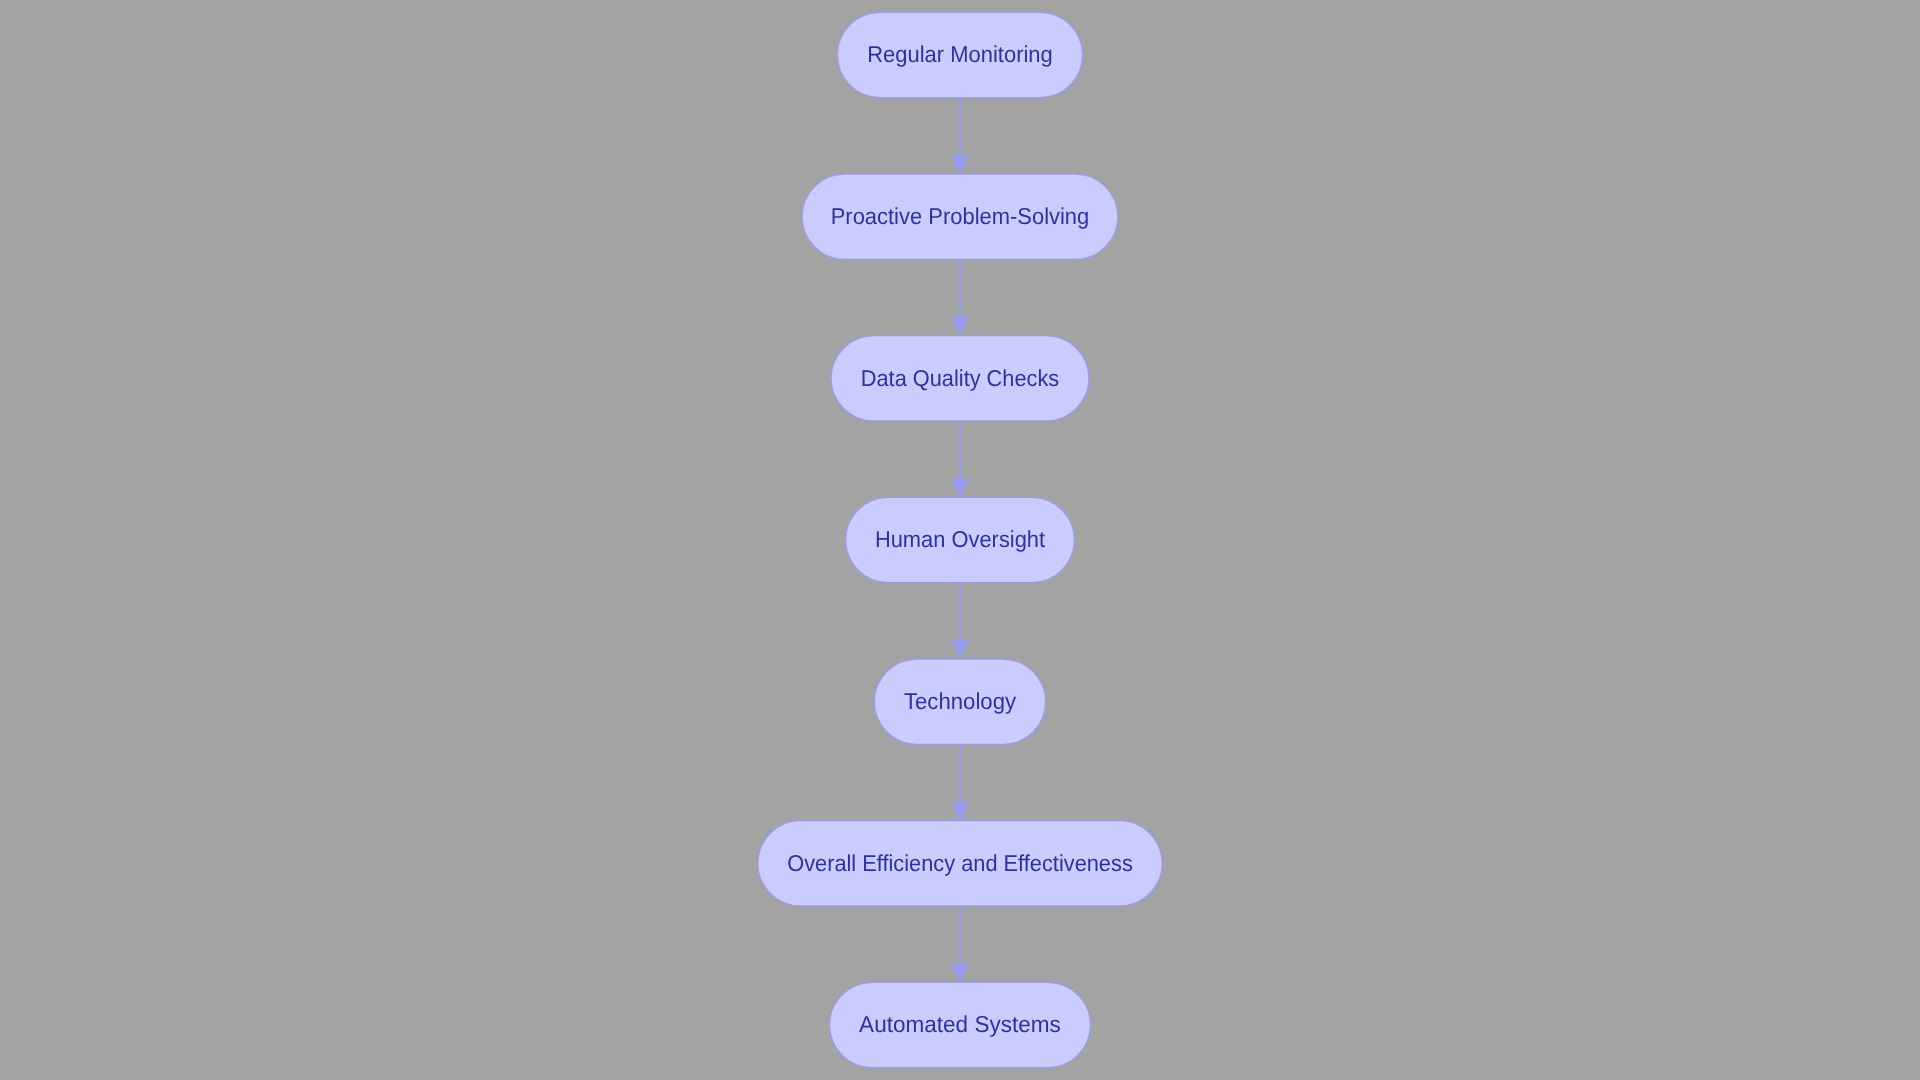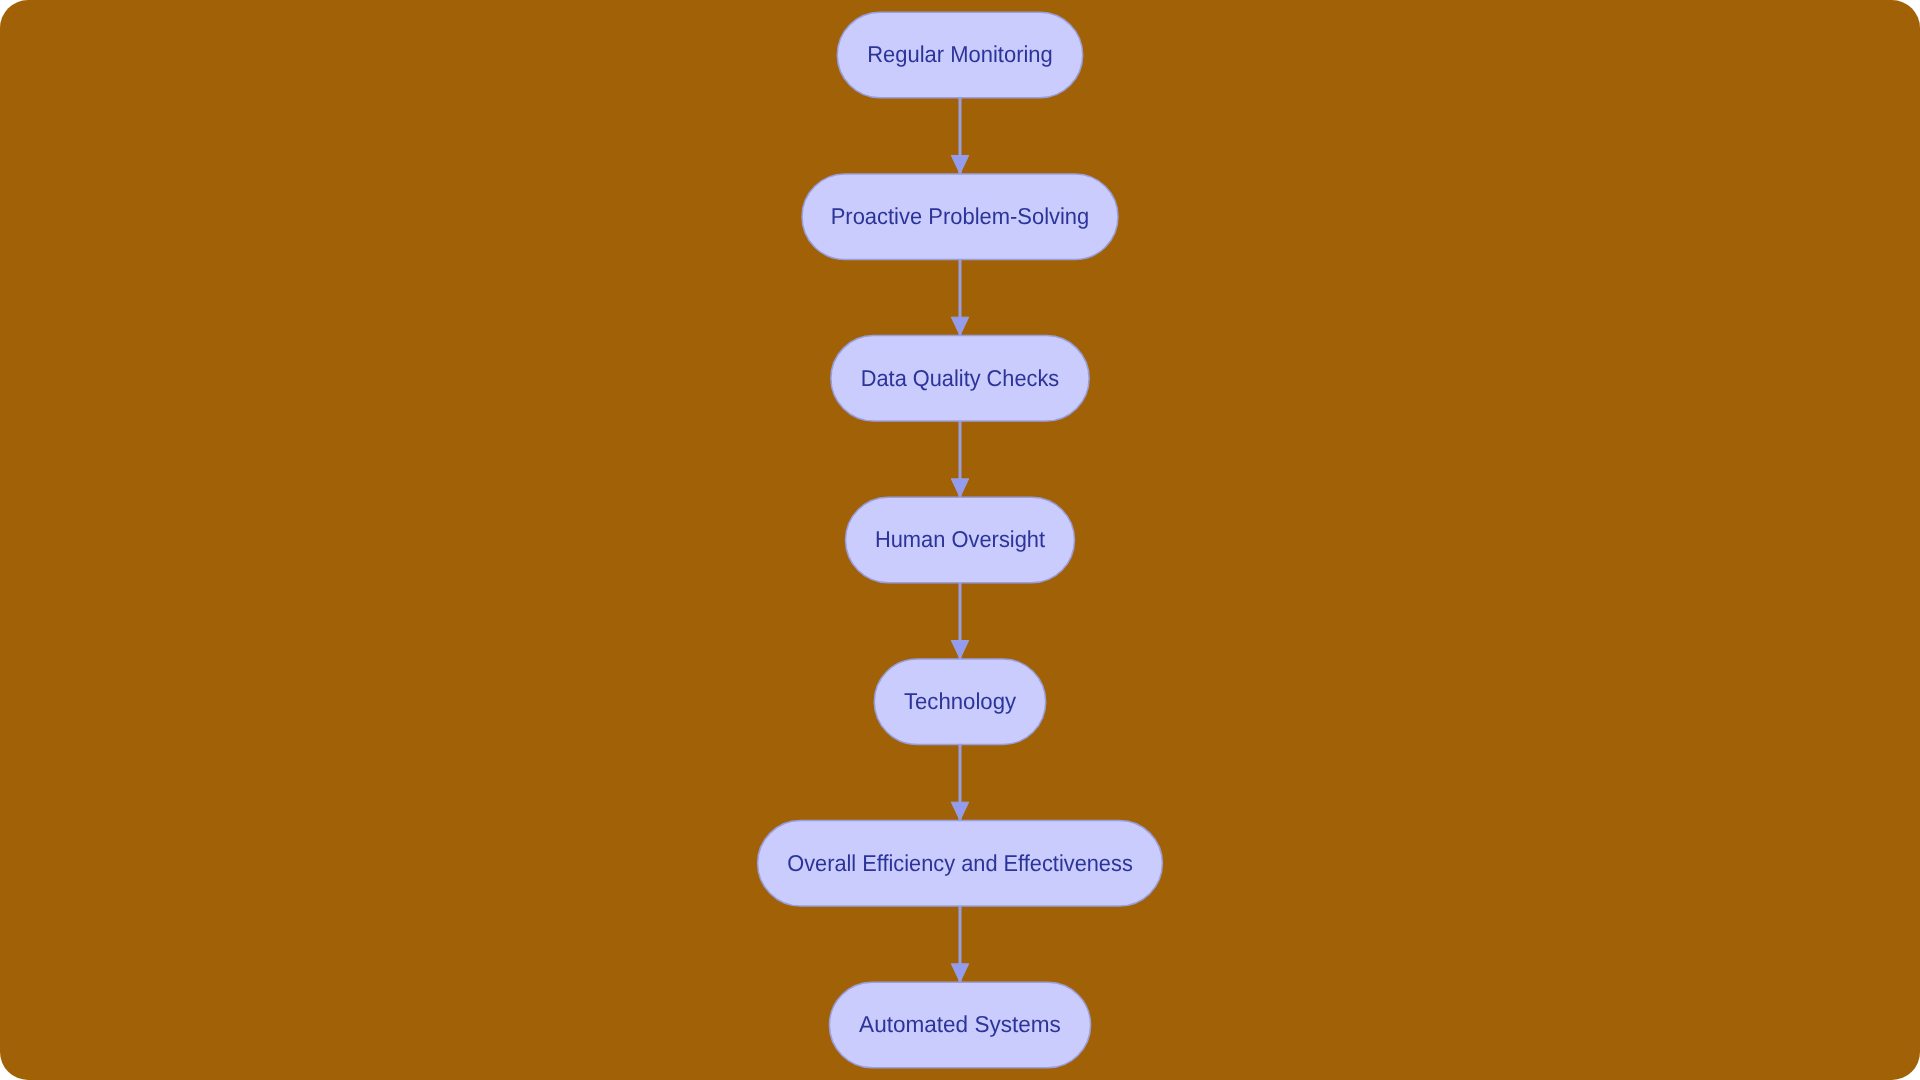--- a/index.html
+++ b/index.html
@@ -21,21 +21,21 @@
     dominant-baseline:alphabetic;
     text-anchor:middle;
     white-space:pre;
   }
   .edge-line{fill:none;stroke-linecap:butt;}
   .edge-arrowhead{stroke-linejoin:miter;}
 </style>
 </head>
 <body>
 
-<div class="stage" style="background: #a16207; border-radius: 28px;">
+<div class="stage" style="background: #a3a3a3;">
   <svg class="flow-svg" id="flow-svg" width="1920" height="1080" viewBox="0 0 1920 1080">
 
     <g>
       <path class="edge-line" d="M 960 97.765 L 960 173.93200000000002" stroke="#9A9EDF" stroke-width="3.02"></path>
       <path class="edge-arrowhead" d="M 951.3 155.502 L 968.7 155.502 L 960 173.93200000000002 Z" fill="#939CEE" stroke="#9A9EDF" stroke-width="1"></path>
       <path class="edge-line" d="M 960 259.432 L 960 335.599" stroke="#9A9EDF" stroke-width="3.02"></path>
       <path class="edge-arrowhead" d="M 951.3 317.169 L 968.7 317.169 L 960 335.599 Z" fill="#939CEE" stroke="#9A9EDF" stroke-width="1"></path>
       <path class="edge-line" d="M 960 421.099 L 960 497.26599999999996" stroke="#9A9EDF" stroke-width="3.02"></path>
       <path class="edge-arrowhead" d="M 951.3 478.83599999999996 L 968.7 478.83599999999996 L 960 497.26599999999996 Z" fill="#939CEE" stroke="#9A9EDF" stroke-width="1"></path>
       <path class="edge-line" d="M 960 582.766 L 960 658.933" stroke="#9A9EDF" stroke-width="3.02"></path>

